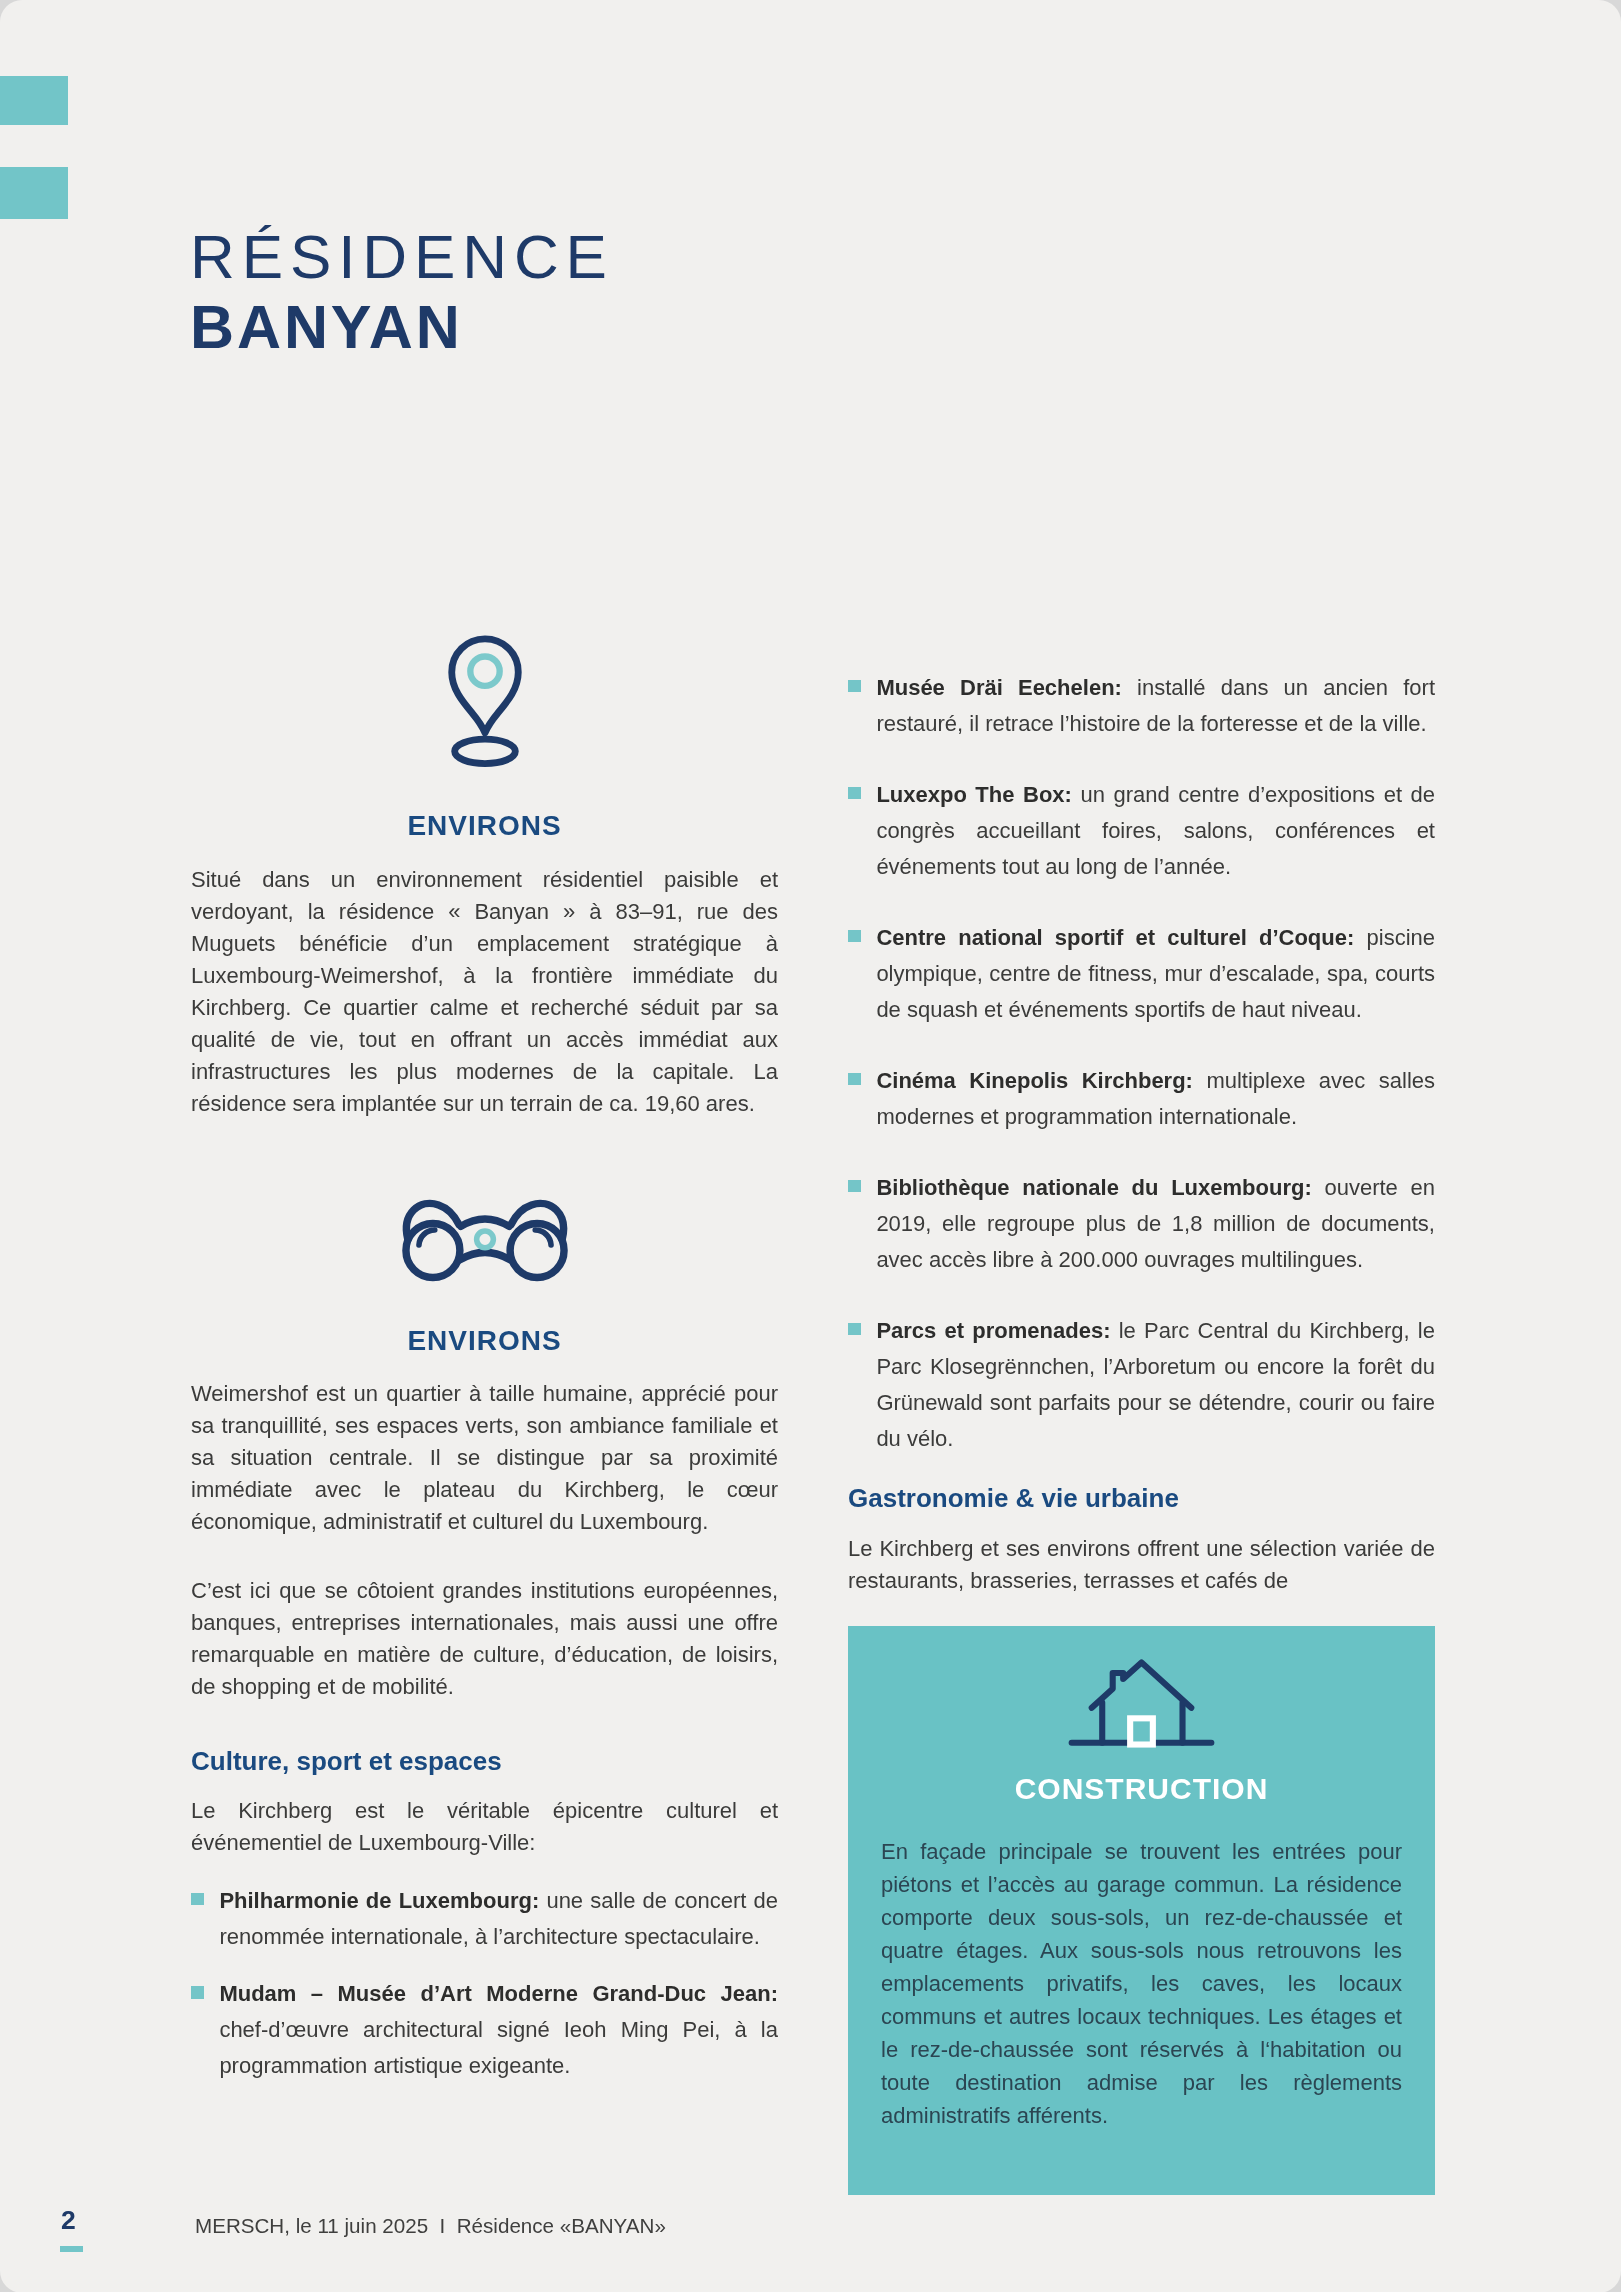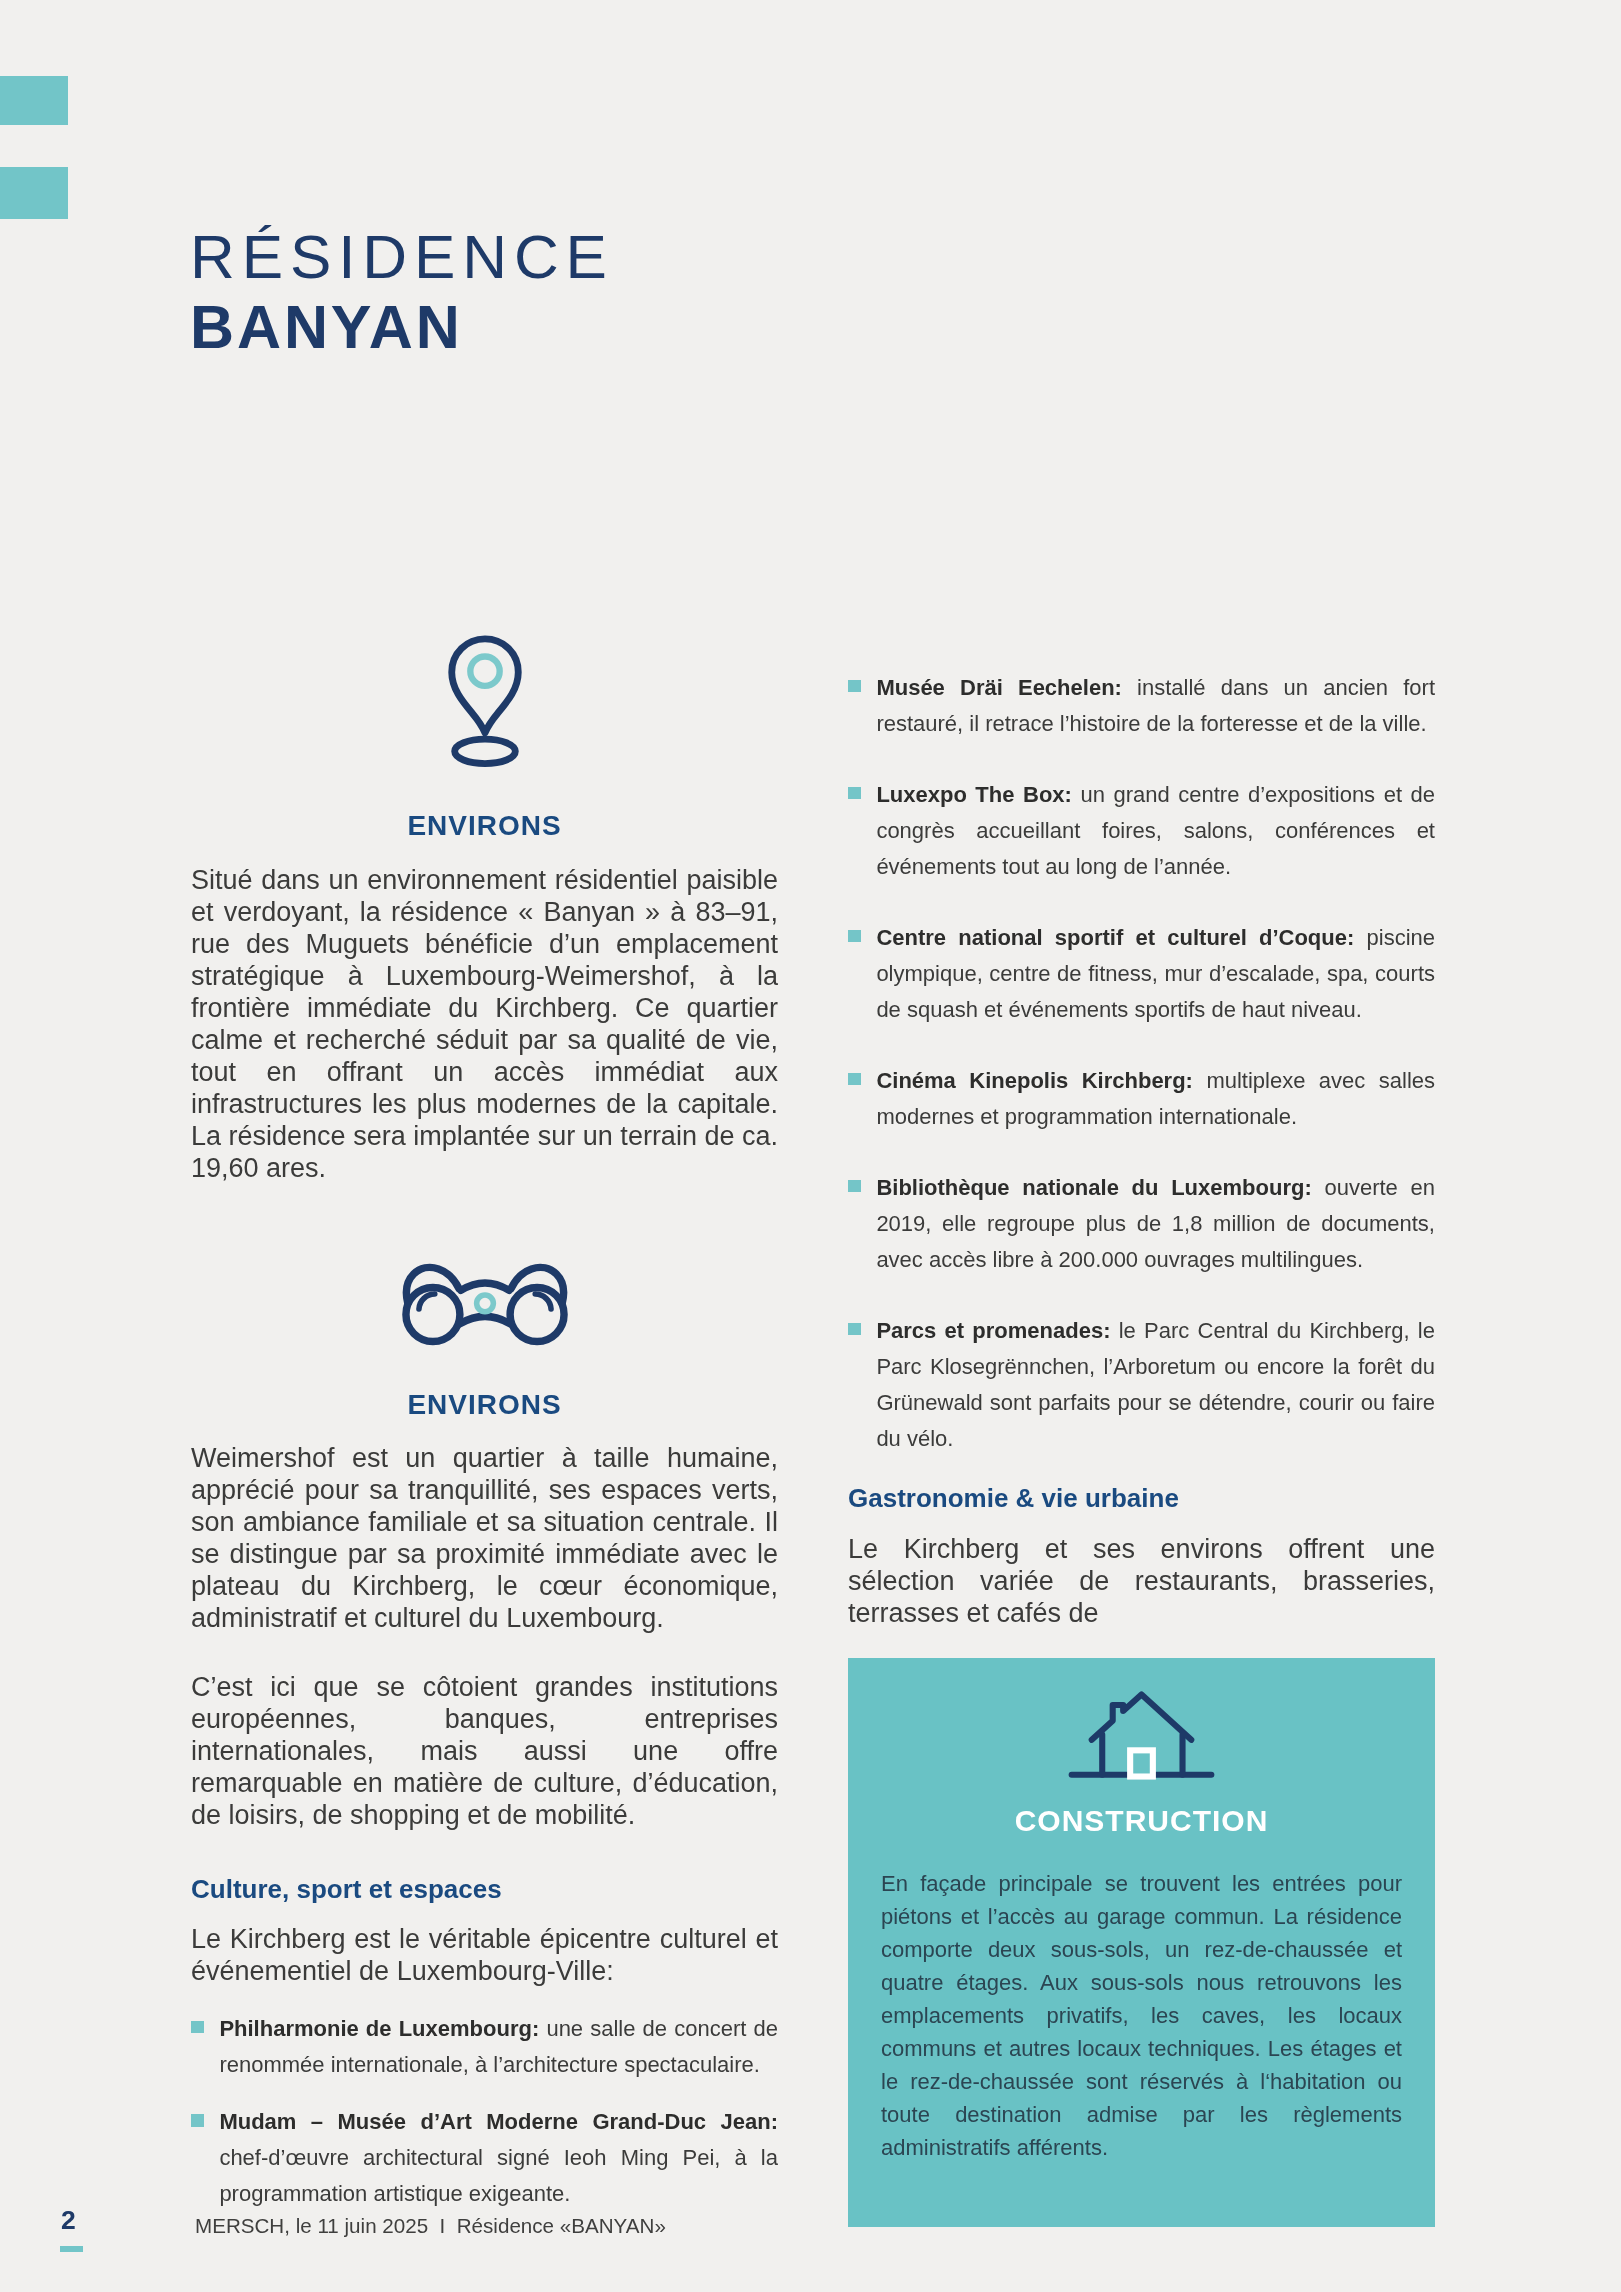--- a/index.html
+++ b/index.html
@@ -4,20 +4,21 @@
 <style>
   html,body{margin:0;padding:0;}
   body{background:#d8d8d8;}
   .page{
     position:relative;
     width:1621px;height:2293px;
     background:#f1f0ee;
     font-family:"Liberation Sans",sans-serif;
     color:#3b3b3a;
     overflow:hidden;
+    border-radius:22px;
   }
   .accent-bar{position:absolute;left:0;width:68px;background:#72c5c8;}
   .accent-bar.bar1{top:76px;height:49px;}
   .accent-bar.bar2{top:167px;height:52px;}
 
   .title-block{position:absolute;left:190px;top:223px;color:#1e3a68;}
   .title-line1{font-size:62px;font-weight:400;letter-spacing:6.9px;line-height:67px;}
   .title-line2{font-size:61px;font-weight:700;letter-spacing:2.9px;line-height:67px;margin-top:3.9px;}
 
   .col{position:absolute;width:587px;}
@@ -25,21 +26,21 @@
   .col-right{left:848px;top:670px;}
 
   .icon-center{display:block;margin-left:auto;margin-right:auto;}
   .icon-binoculars{margin-top:71px;}
 
   h2.section{font-size:28px;font-weight:700;color:#1a4a80;text-align:center;
     letter-spacing:1px;margin:41px 0 0;}
   h3.sub{font-size:26px;font-weight:700;color:#1a4a80;margin:43px 0 0;text-align:left;}
   .col-right h3.sub{margin-top:25.5px;}
 
-  p.body{font-size:27px;line-height:32px;text-align:justify;margin:21.6px 0 0;}
+  p.body{font-size:22px;line-height:32px;text-align:justify;margin:21.6px 0 0;}
   p.body.second{margin-top:37px;}
   p.intro{margin-top:17.6px;}
   .col-right p.body{margin-top:19.6px;}
 
   ul.bullets{list-style:none;margin:0;padding:0;}
   .col-left ul.bullets{margin-top:9.8px;}
   ul.bullets li{display:flex;font-size:22px;line-height:36px;text-align:justify;}
   .col-left ul.bullets li{margin-top:21.6px;}
   .col-left ul.bullets li:first-child{margin-top:24px;}
   .col-right ul.bullets li{margin-top:35px;}

